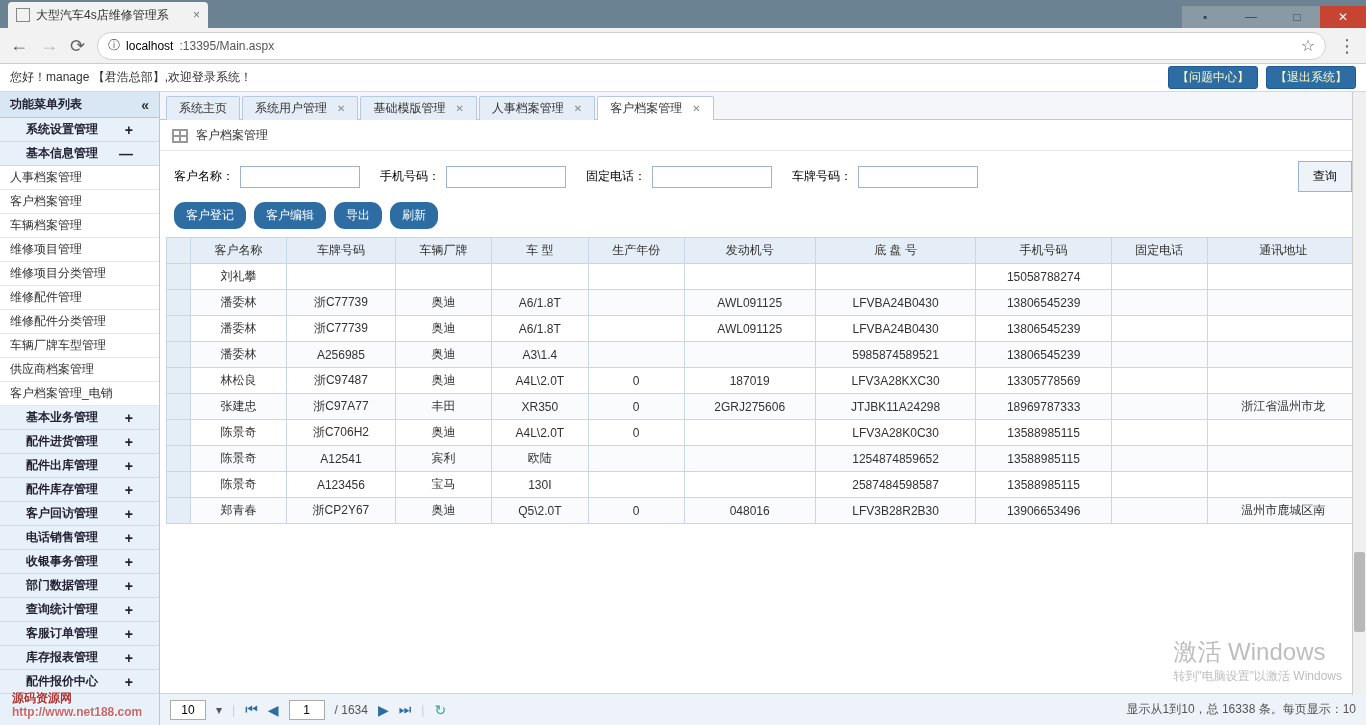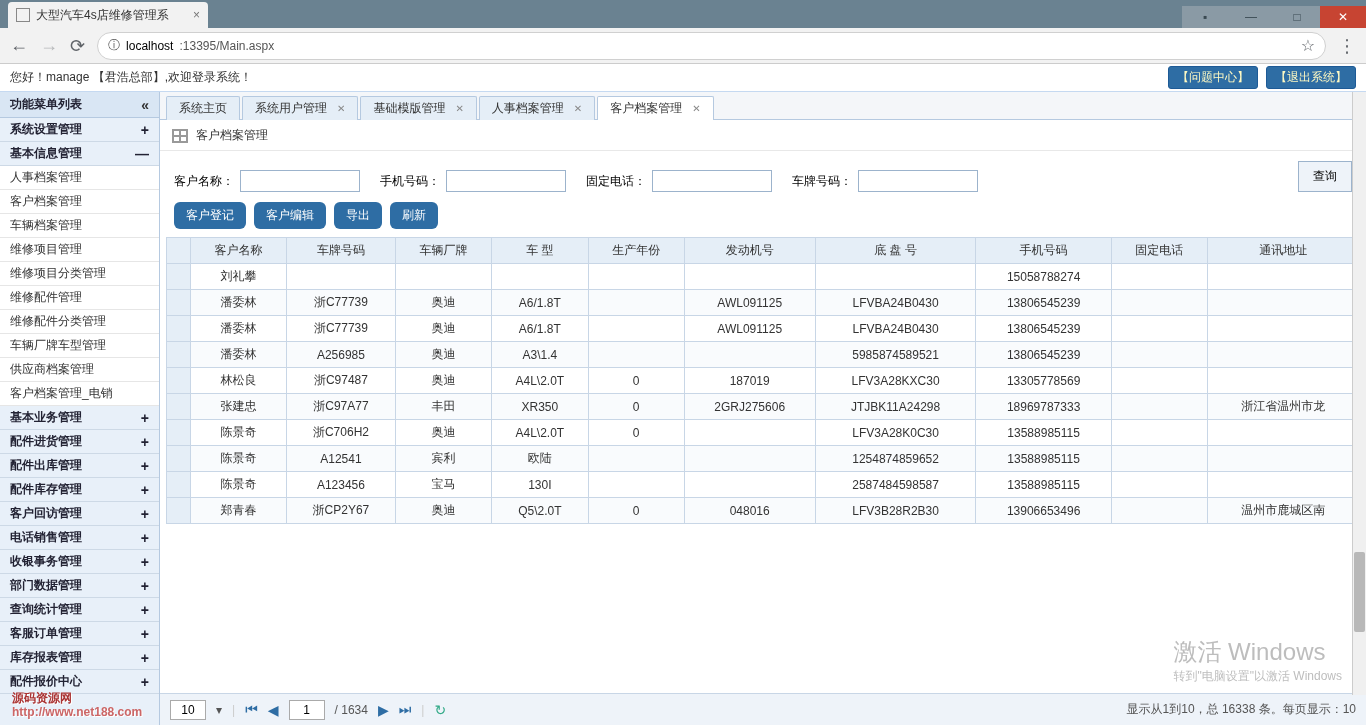--- a/index.html
+++ b/index.html
@@ -19,37 +19,37 @@
 .url-box{flex:1;border:1px solid #d0d0d0;border-radius:16px;height:28px;display:flex;align-items:center;padding:0 10px;gap:6px;color:#555;background:#fff}
 .url-box .host{color:#000}
 .star{color:#5f6368;font-size:16px}
 .header{height:28px;background:#fff;border-bottom:1px solid #c5d9f1;display:flex;align-items:center;padding:0 10px;color:#333}
 .hdr-right{margin-left:auto;display:flex;gap:8px}
 .hdr-btn{background:#2e6da4;color:#fef9c3;border:1px solid #1d5a96;border-radius:3px;padding:2px 8px;cursor:pointer}
 .body{flex:1;display:flex;min-height:0}
 .sidebar{width:160px;background:#e8f0f9;border-right:1px solid #b5c9e0;display:flex;flex-direction:column;overflow:hidden}
 .sb-head{background:#d9e6f4;height:26px;display:flex;align-items:center;padding:0 10px;font-weight:bold;color:#223;border-bottom:1px solid #b5c9e0}
 .sb-head .tog{margin-left:auto;font-size:14px;color:#333}
-.sb-group{height:24px;display:flex;align-items:center;padding:0 10px;background:#e8f0f9;border-bottom:1px solid #cdd9e6;color:#223;font-weight:bold;cursor:pointer}
+.sb-group{height:24px;display:flex;align-items:center;padding:0 26px;background:#e8f0f9;border-bottom:1px solid #cdd9e6;color:#223;font-weight:bold;cursor:pointer}
 .sb-group .pm{margin-left:auto;font-size:14px;font-weight:bold}
 .sb-item{height:24px;display:flex;align-items:center;padding:0 10px;background:#fff;border-bottom:1px solid #e6e6e6;color:#333;cursor:pointer}
 .main{flex:1;display:flex;flex-direction:column;background:#f4f6f9;min-width:0;position:relative}
 .tabs{height:28px;display:flex;align-items:center;padding:4px 6px 0;gap:2px;background:#f4f6f9;border-bottom:1px solid #b5c9e0}
 .tab{height:24px;background:#e5eef7;border:1px solid #b5c9e0;border-bottom:none;padding:0 12px;display:flex;align-items:center;gap:10px;color:#333;cursor:pointer;border-radius:2px 2px 0 0}
 .tab.active{background:#fff}
 .tab .cx{color:#888;font-size:10px}
 .panel{background:#fff;flex:1;display:flex;flex-direction:column;min-height:0;border-top:1px solid #fff}
 .crumb{height:30px;display:flex;align-items:center;padding:0 12px;gap:8px;color:#333;border-bottom:1px solid #e8e8e8}
 .grid-ico{display:inline-block;width:16px;height:14px;background:linear-gradient(#999,#999) 0 0/100% 2px no-repeat,linear-gradient(#999,#999) 0 6px/100% 2px no-repeat,linear-gradient(#999,#999) 0 12px/100% 2px no-repeat,linear-gradient(#999,#999) 0 0/2px 100% no-repeat,linear-gradient(#999,#999) 7px 0/2px 100% no-repeat,linear-gradient(#999,#999) 14px 0/2px 100% no-repeat}
-.search{padding:10px 14px;display:flex;flex-wrap:wrap;align-items:flex-end;gap:20px 20px}
+.search{padding:10px 14px;display:flex;flex-wrap:wrap;align-items:center;gap:20px 20px}
 .fld{display:flex;align-items:center;gap:6px}
 .fld input{border:1px solid #9cb3cc;height:22px;padding:0 4px;width:120px}
 .query-btn{margin-left:auto;border:1px solid #9cb3cc;background:#eef3f9;padding:6px 14px;cursor:pointer}
 .toolbar{padding:0 14px 8px;display:flex;gap:8px}
-.tbtn{background:#2e6da4;color:#fff;border:none;border-radius:6px;padding:5px 12px;cursor:pointer}
+.tbtn{background:#2e6da4;color:#fff;border:none;border-radius:11px;padding:5px 12px;cursor:pointer}
 .table-wrap{flex:1;overflow:auto;padding:0 6px;position:relative}
 table{width:100%;border-collapse:collapse}
 th,td{border:1px solid #c8d6e6;padding:4px 6px;text-align:center;color:#333;background:#fff;white-space:nowrap}
 th{background:#e5eef7;font-weight:normal}
 tr:nth-child(even) td{background:#f9fbfd}
 .rownum{width:24px;background:#e5eef7 !important;color:#888}
 .pager{height:32px;border-top:1px solid #c8d6e6;background:#eef3f9;display:flex;align-items:center;padding:0 10px;gap:10px;color:#555}
 .pager input{width:36px;height:20px;border:1px solid #aaa;text-align:center}
 .pg-ico{color:#2e6da4;cursor:pointer;font-size:14px}
 .pager .stat{margin-left:auto}

